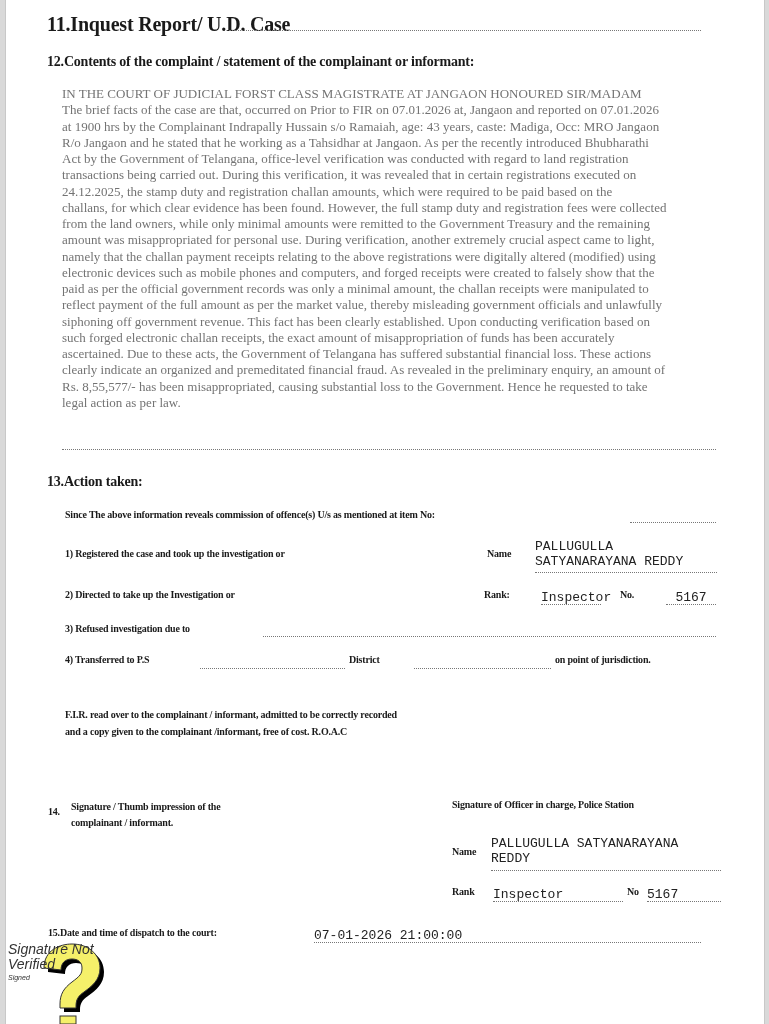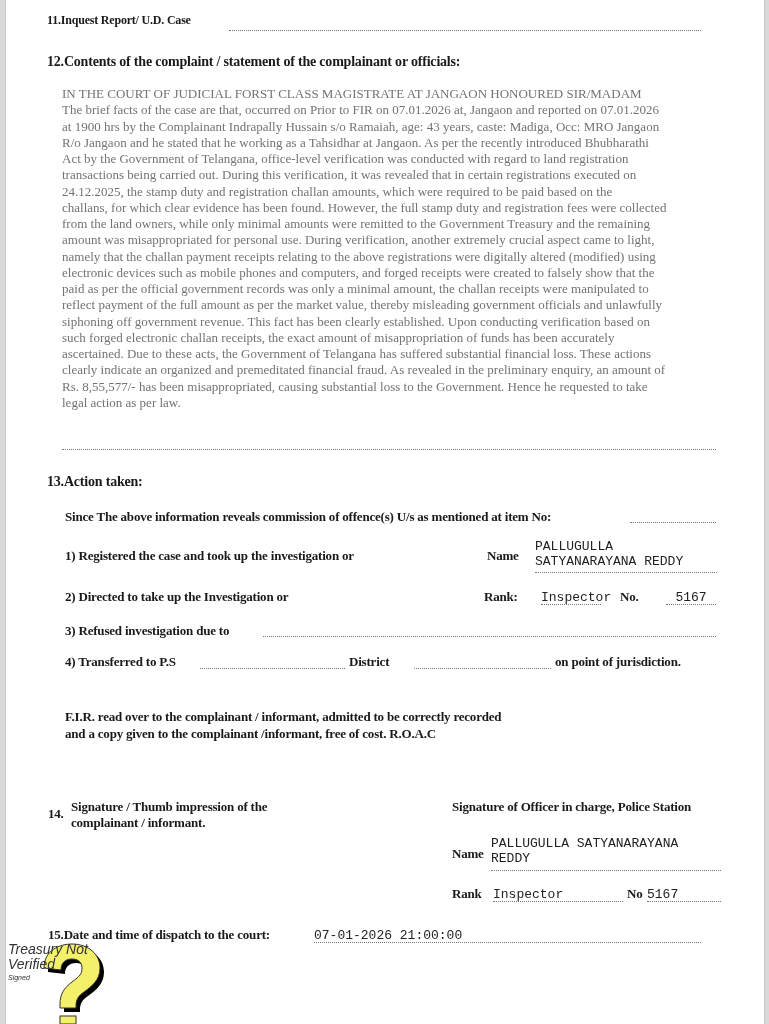--- a/index.html
+++ b/index.html
@@ -5,47 +5,47 @@
     html, body { margin: 0; padding: 0; }
     body {
       width: 769px; height: 1024px; position: relative; overflow: hidden;
       background: #ffffff;
       font-family: "Liberation Serif", "DejaVu Serif", serif;
       color: #1a1a1a;
     }
     .edge-left { position: absolute; left: 0; top: 0; width: 5px; height: 1024px; background: #d9d9d9; border-right: 1px solid #c8c8c8; }
     .edge-right { position: absolute; right: 0; top: 0; width: 4px; height: 1024px; background: #d9d9d9; border-left: 1px solid #c8c8c8; }
     .abs { position: absolute; }
-    .h { font-size: 13px; font-weight: bold; letter-spacing: -0.2px; }
+    .h { font-size: 10px; font-weight: bold; letter-spacing: -0.2px; }
     .dots { border-bottom: 1px dotted #777; font-family: Liberation Mono, monospace; }
     .val { font-size: 13px; font-weight: normal; color: #222; }
     .body-text {
       position: absolute; left: 62px; top: 86px; width: 658px;
       font-size: 13px; line-height: 16.25px; color: #737373;
       text-align: left;
     }
     .body-line { white-space: nowrap; display: block; }
     .sig-badge { position: absolute; left: 4px; top: 942px; width: 120px; height: 82px; }
     .sig-text { font-family: "Liberation Sans", "DejaVu Sans", sans-serif; font-style: italic; color: #333; }
   </style>
 </head>
 <body>
 
 <div class="edge-left"></div>
 <div class="edge-right"></div>
 
-<div class="abs h" style="left:47px; top:13px; font-size:12px;text-align:right;">
+<div class="abs h" style="left:47px; top:13px; font-size:20px;text-align:right;">
   <span>11.</span><span>Inquest Report/ U.D. Case</span>
 </div>
 <div class="abs dots" style="left:229px; top:19px; width:472px; height:11px;">
   <span class="val"></span>
 </div>
 
 <div class="abs h" style="left:47px; top:54px; font-size:14px;">
-  <span>12.</span><span>Contents of the complaint / statement of the complainant or officials:</span>
+  <span>12.</span><span>Contents of the complaint / statement of the complainant or informant:</span>
 </div>
 <div class="body-text">
   <span class="body-line">IN THE COURT OF JUDICIAL FORST CLASS MAGISTRATE AT JANGAON HONOURED SIR/MADAM</span>
   <span class="body-line">The brief facts of the case are that, occurred on Prior to FIR on 07.01.2026 at, Jangaon and reported on 07.01.2026</span>
   <span class="body-line">at 1900 hrs by the Complainant Indrapally Hussain s/o Ramaiah, age: 43 years, caste: Madiga, Occ: MRO Jangaon</span>
   <span class="body-line">R/o Jangaon and he stated that he working as a Tahsidhar at Jangaon. As per the recently introduced Bhubharathi</span>
   <span class="body-line">Act by the Government of Telangana, office-level verification was conducted with regard to land registration</span>
   <span class="body-line">transactions being carried out. During this verification, it was revealed that in certain registrations executed on</span>
   <span class="body-line">24.12.2025, the stamp duty and registration challan amounts, which were required to be paid based on the</span>
   <span class="body-line">challans, for which clear evidence has been found. However, the full stamp duty and registration fees were collected</span>
@@ -136,17 +136,17 @@
   <span class="val">07-01-2026 21:00:00</span>
 </div>
 
 <div class="sig-badge">
   <svg class="abs" style="left:26px; top:0px;" width="80" height="82" viewBox="0 0 80 82">
     <path d="M14 26 C14 8 30 2 42 2 C58 2 70 12 70 26 C70 38 62 44 54 50 C48 54 46 58 46 64 L46 66 L30 66 L30 62 C30 52 34 46 42 40 C50 34 52 32 52 26 C52 20 48 17 42 17 C35 17 31 21 31 28 Z" fill="#000" transform="translate(4,4)"></path>
     <path id="qm" d="M14 26 C14 8 30 2 42 2 C58 2 70 12 70 26 C70 38 62 44 54 50 C48 54 46 58 46 64 L46 66 L30 66 L30 62 C30 52 34 46 42 40 C50 34 52 32 52 26 C52 20 48 17 42 17 C35 17 31 21 31 28 Z" fill="#f5f06a" stroke="#333" stroke-width="1"></path>
     <rect x="30" y="74" width="16" height="8" fill="#f5f06a" stroke="#333" stroke-width="1"></rect>
   </svg>
   <div class="abs sig-text" style="left:4px; top:0px; font-size:14px; line-height:15px;">
-    <div>Treasury Not</div>
+    <div>Signature Not</div>
     <div>Verified</div>
     <div style="font-size:7px; line-height:12px;">Signed</div>
   </div>
 </div>
 
 </body></html>

